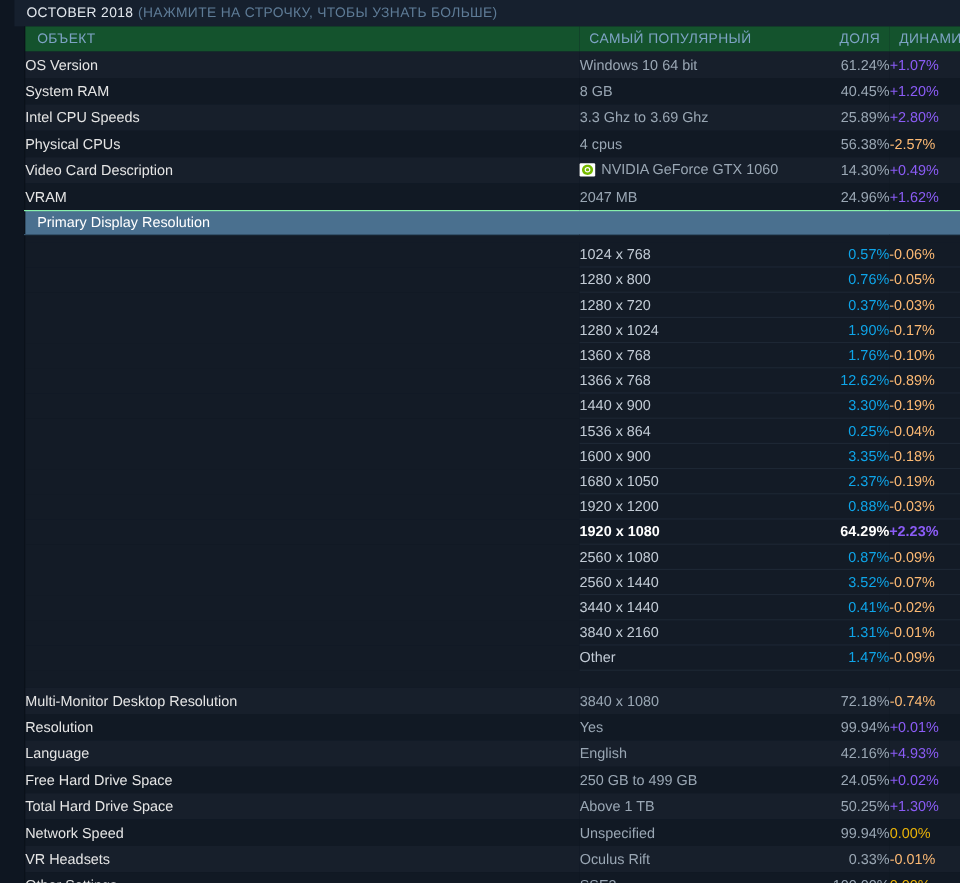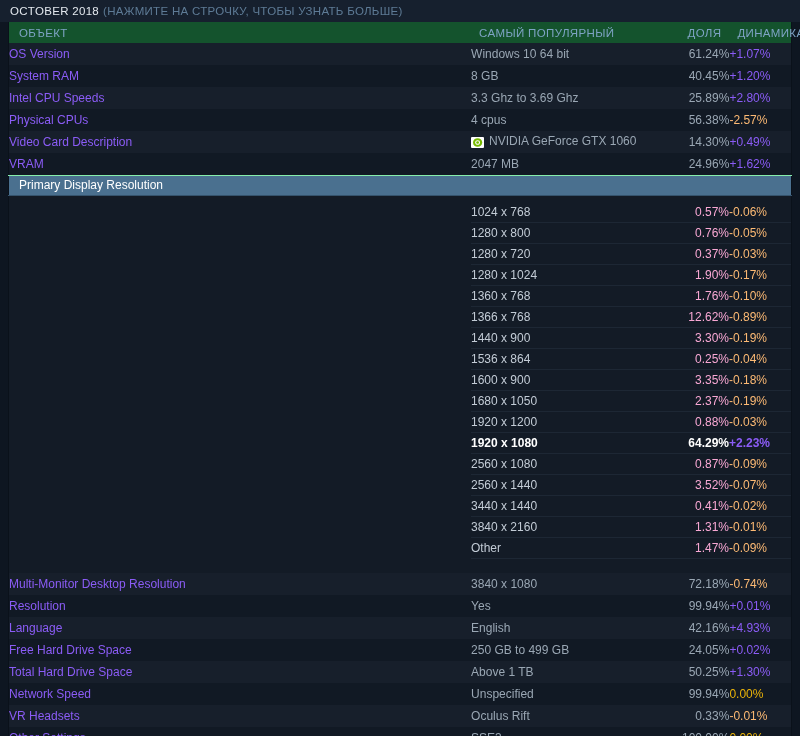--- a/index.html
+++ b/index.html
@@ -17,21 +17,21 @@
     color: #b8c4d0;
     -webkit-font-smoothing: antialiased;
   }
 
   
   .survey-frame {
     width: 800px;
     height: 736px;
     box-sizing: border-box;
     background: #0e1621;
-    padding: 0 8px 8px 8px;
+    padding: 0 8px 8px 20px;
   }
 
   
   .title-bar {
     height: 22px;
     line-height: 22px;
     padding: 0 0 0 10px;
     margin: 0 -8px;
     background: #16202e;
     font-size: 11.5px;
@@ -80,21 +80,21 @@
   tbody tr.data-row { height: 22px; }
   tbody tr.data-row td {
     padding: 0;
     vertical-align: middle;
     white-space: nowrap;
     font-size: 12px;
   }
   tr.row-odd  td { background: #171f2b; }
   tr.row-even td { background: #111924; }
 
-  td.c-object  { color: #8b5cf6; padding-left: 10px; }
+  td.c-object  { color: #e5e5e5; padding-left: 10px; }
   td.c-popular { color: #9aa7b4; padding-left: 8px; }
   td.c-share   { color: #9aa7b4; text-align: right; padding-right: 8px; }
   td.c-change  { padding-left: 8px; }
 
   .chg-up   { color: #8b5cf6; }
   .chg-down { color: #fdba74; }
   .chg-flat { color: #eab308; }
 
   
   tr.selected-row { height: 20px; }
@@ -131,32 +131,32 @@
   table.detail-table tr { height: 21px; }
   table.detail-table td {
     padding: 0;
     vertical-align: middle;
     white-space: nowrap;
     font-size: 12px;
     border-bottom: 1px solid #1d2734;
   }
   td.d-pad    { border-bottom: none !important; }
   td.d-name   { color: #c3ccd6; padding-left: 6px; }
-  td.d-share  { color: #f9a8d4; text-align: right; padding-right: 8px; }
+  td.d-share  { color: #0ea5e9; text-align: right; padding-right: 8px; }
   td.d-change { padding-left: 8px; }
 
   tr.detail-highlight td.d-name,
   tr.detail-highlight td.d-share {
     color: #ffffff;
     font-weight: bold;
   }
   tr.detail-highlight td.d-change { font-weight: bold; }
 
   
-  .gpu-cell { display: inline-flex; align-items: flex-end; }
+  .gpu-cell { display: inline-flex; align-items: center; }
   .nvidia-icon {
     width: 13px;
     height: 11px;
     background: #ffffff;
     margin-right: 5px;
     display: inline-block;
     position: relative;
     flex: 0 0 auto;
     border-radius: 1px;
   }

